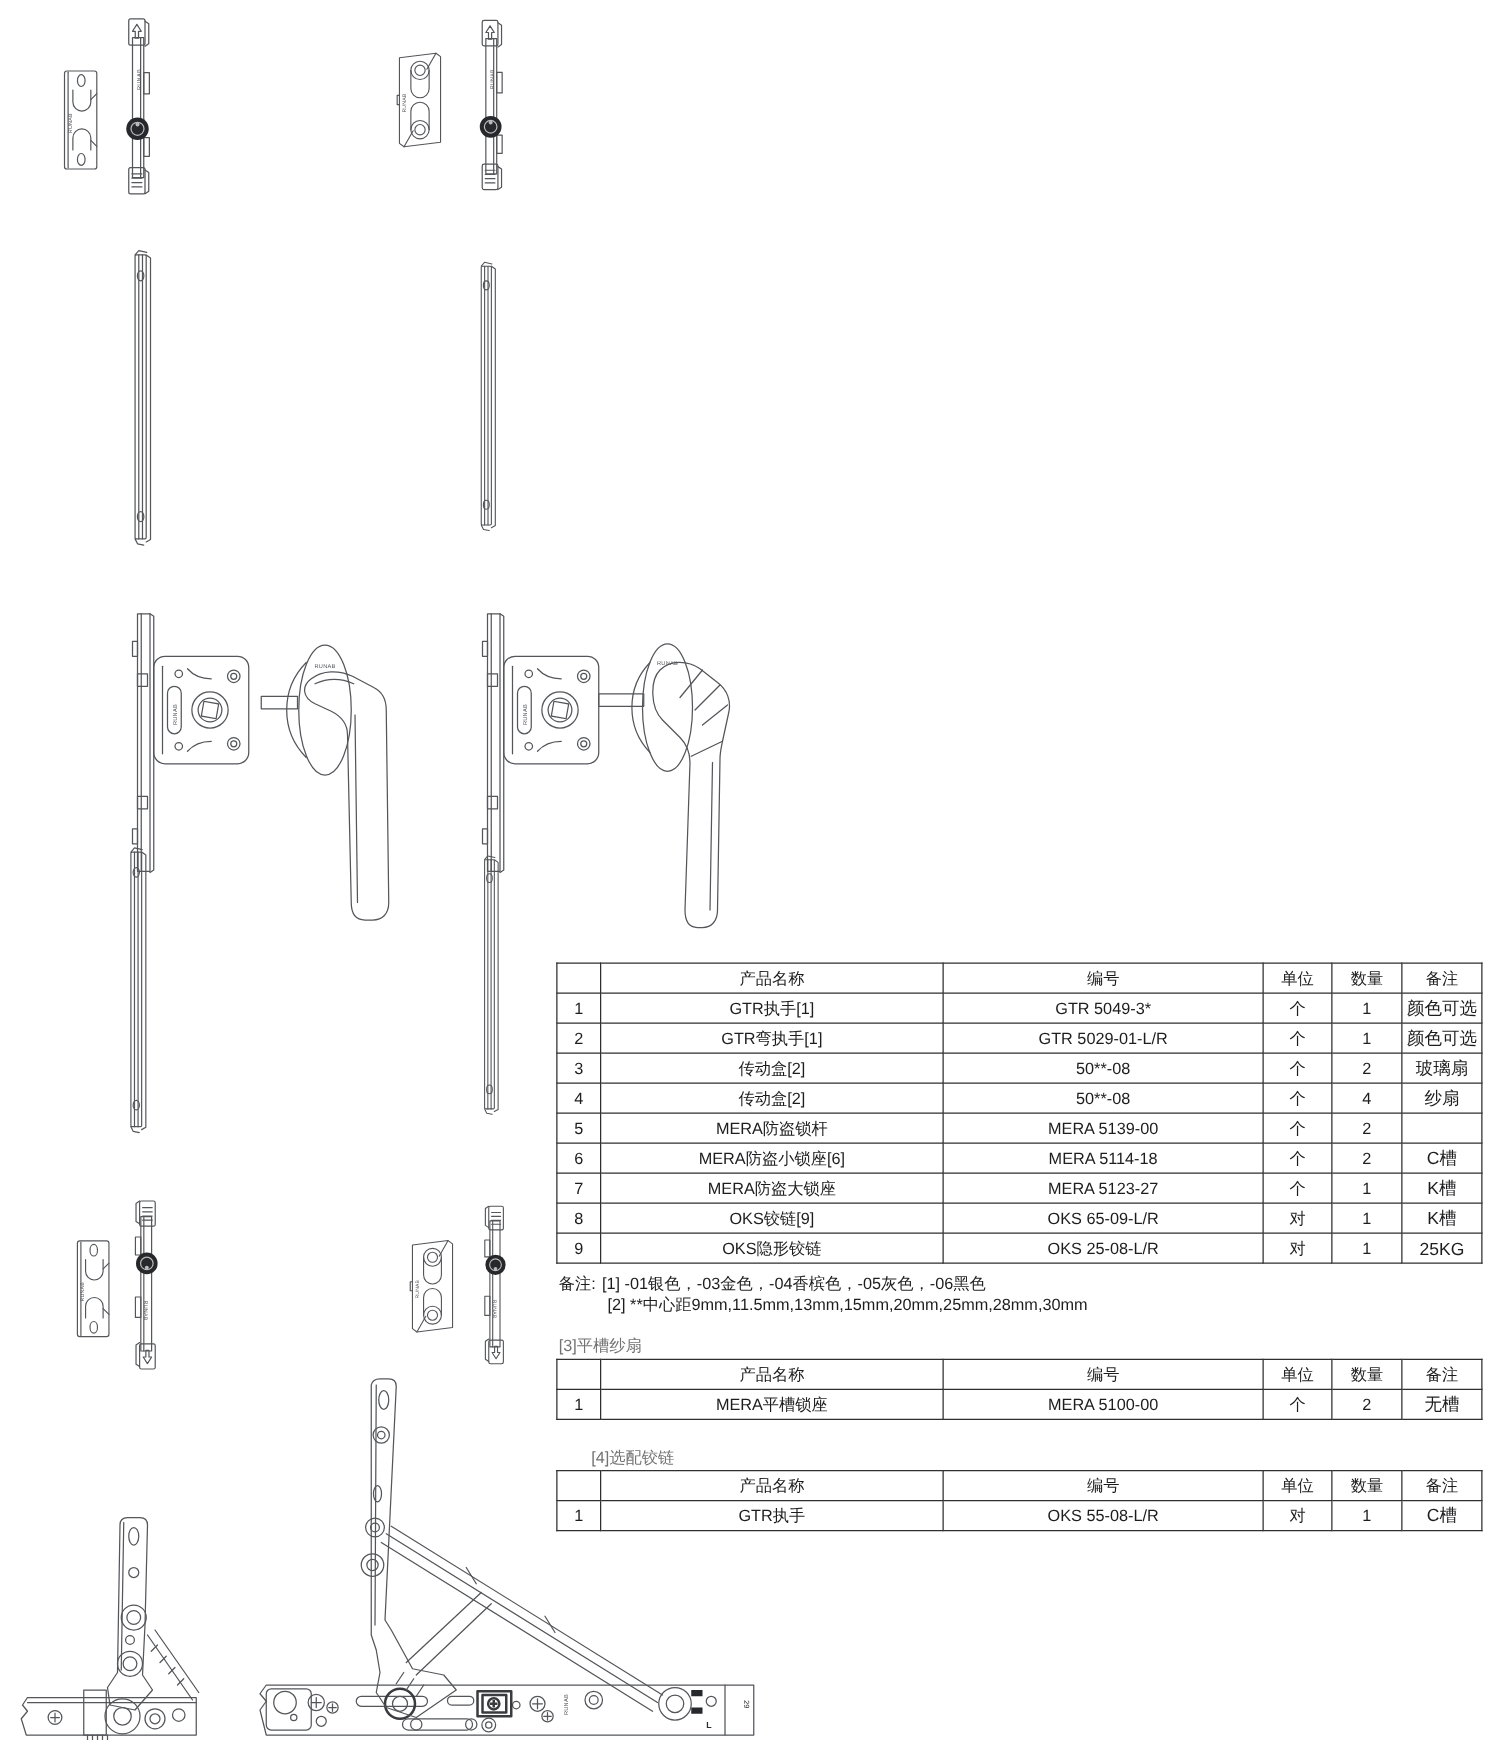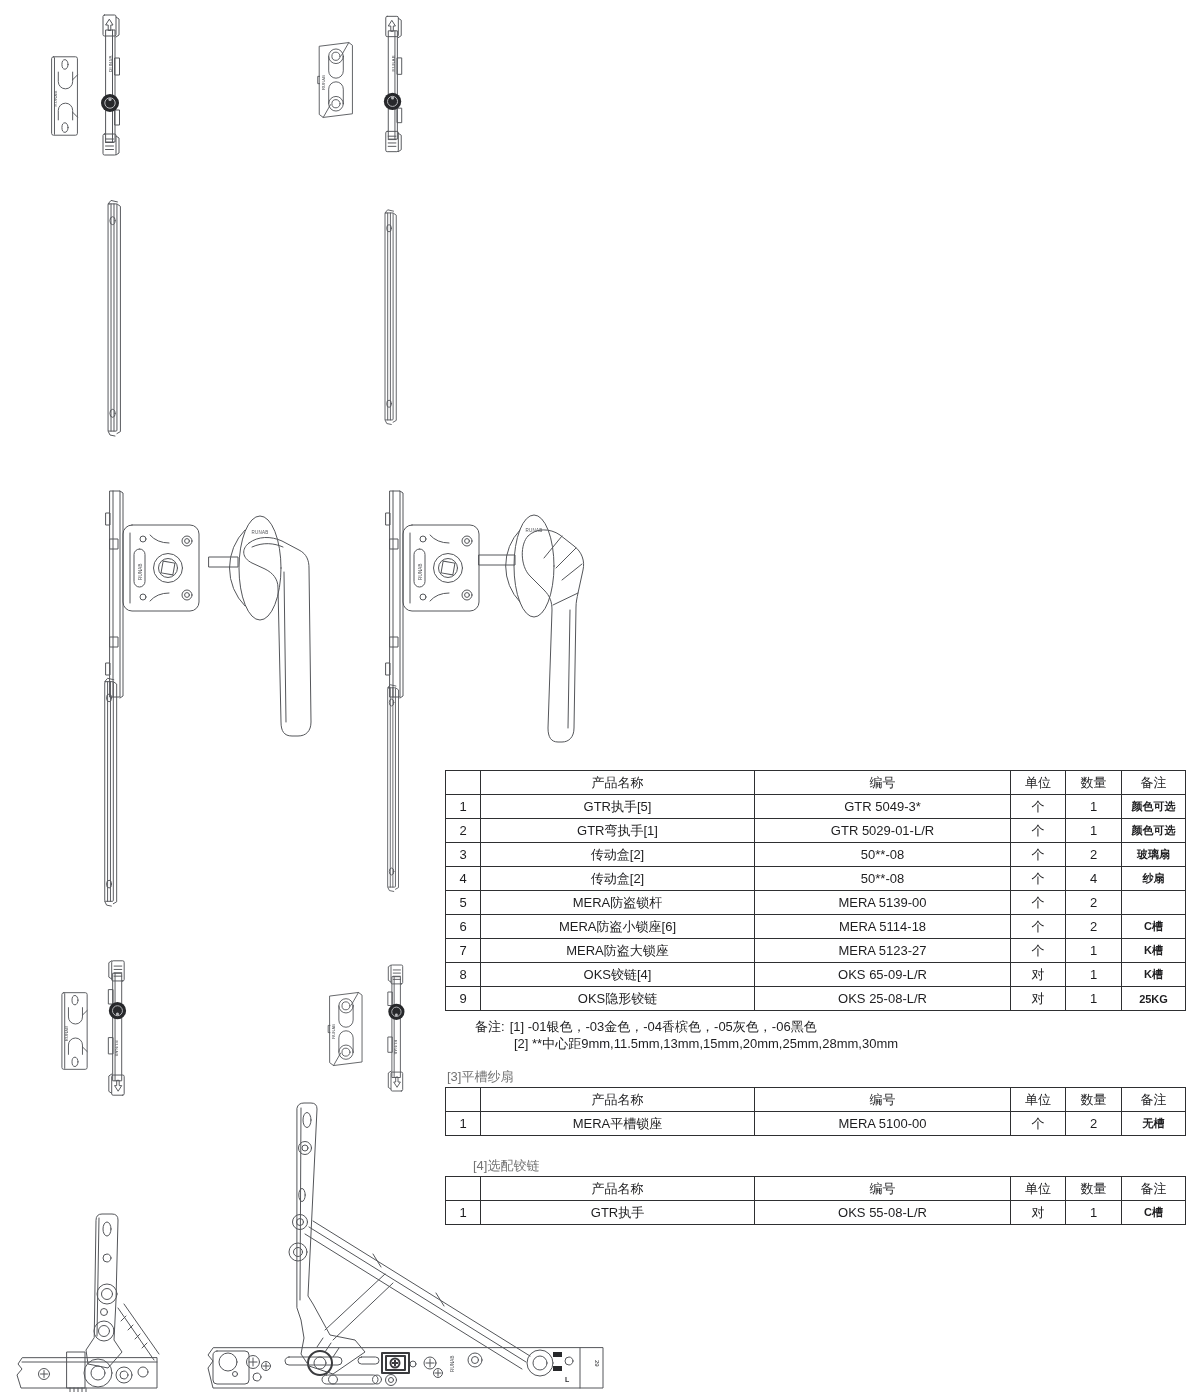--- a/index.html
+++ b/index.html
@@ -8,23 +8,23 @@
   .draw{position:absolute;}
   .ln{fill:none;stroke:#54565a;stroke-width:1;stroke-linejoin:round;stroke-linecap:round;}
   .ln2{fill:none;stroke:#3a3b3e;stroke-width:2;stroke-linejoin:round;}
   .dk{fill:#27282b;stroke:none;}
   .brand-v,.brand-h{font-family:"Liberation Sans",sans-serif;font-size:4.5px;fill:#54565a;letter-spacing:.2px;}
   .mark-l{font-family:"Liberation Sans",sans-serif;font-size:7px;fill:#2b2c2f;font-weight:bold;}
   .mark-29{font-family:"Liberation Sans",sans-serif;font-size:6px;fill:#2b2c2f;}
   table.parts{position:absolute;border-collapse:collapse;table-layout:fixed;background:#fff;}
   .parts th,.parts td{border:1px solid #2e2f31;text-align:center;vertical-align:middle;
       font-weight:normal;font-size:13px;height:23px;padding:0 2px;white-space:nowrap;overflow:hidden;color:#1d1d1f;}
-  .parts td.remark{font-size:11px;font-weight:bold;}
+  .parts td.remark{font-size:14px;}
   .notes{position:absolute;font-size:13px;line-height:16.5px;color:#1d1d1f;}
-  .note-row{display:flex;margin-left:28px;}
+  .note-row{display:flex;}
   .note-prefix{flex:0 0 auto;margin-right:5px;}
   .indent{padding-left:39px;}
   .sec-label{position:absolute;font-size:13px;color:#737373;}
 </style>
 </head>
 <body>
 
 <div id="canvas">
 
   <svg width="0" height="0" style="position:absolute" aria-hidden="true">
@@ -305,21 +305,21 @@
           <th>产品名称</th>
           <th>编号</th>
           <th>单位</th>
           <th>数量</th>
           <th>备注</th>
         </tr>
       </thead>
     <tbody>
         <tr>
           <td>1</td>
-          <td>GTR执手[5]</td>
+          <td>GTR执手[1]</td>
           <td>GTR 5049-3*</td>
           <td>个</td>
           <td>1</td>
           <td class="remark">颜色可选</td>
         </tr>
         <tr>
           <td>2</td>
           <td>GTR弯执手[1]</td>
           <td>GTR 5029-01-L/R</td>
           <td>个</td>
@@ -361,21 +361,21 @@
         <tr>
           <td>7</td>
           <td>MERA防盗大锁座</td>
           <td>MERA 5123-27</td>
           <td>个</td>
           <td>1</td>
           <td class="remark">K槽</td>
         </tr>
         <tr>
           <td>8</td>
-          <td>OKS铰链[4]</td>
+          <td>OKS铰链[9]</td>
           <td>OKS 65-09-L/R</td>
           <td>对</td>
           <td>1</td>
           <td class="remark">K槽</td>
         </tr>
         <tr>
           <td>9</td>
           <td>OKS隐形铰链</td>
           <td>OKS 25-08-L/R</td>
           <td>对</td>

